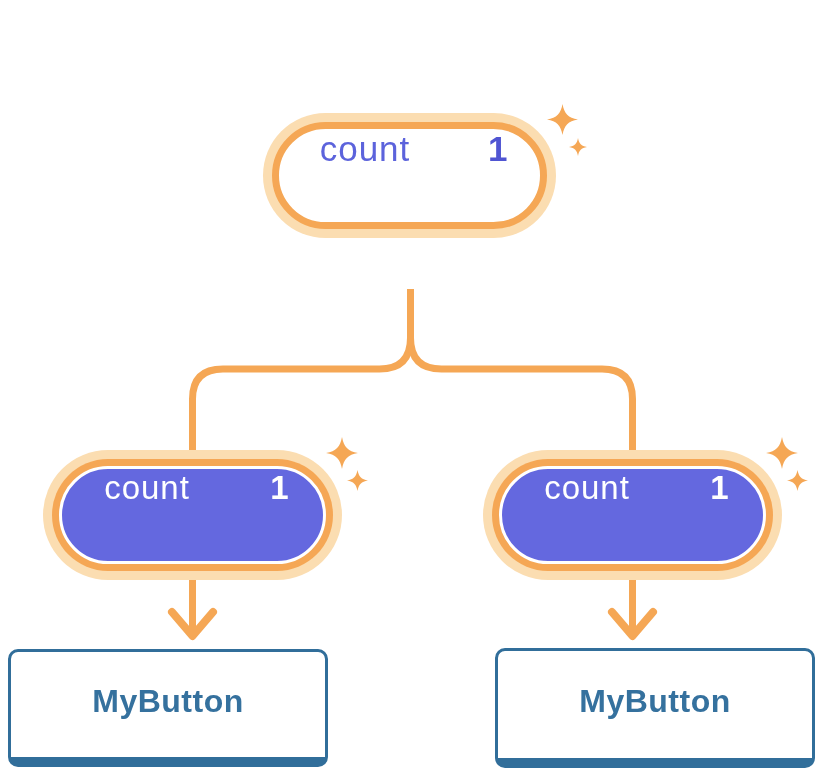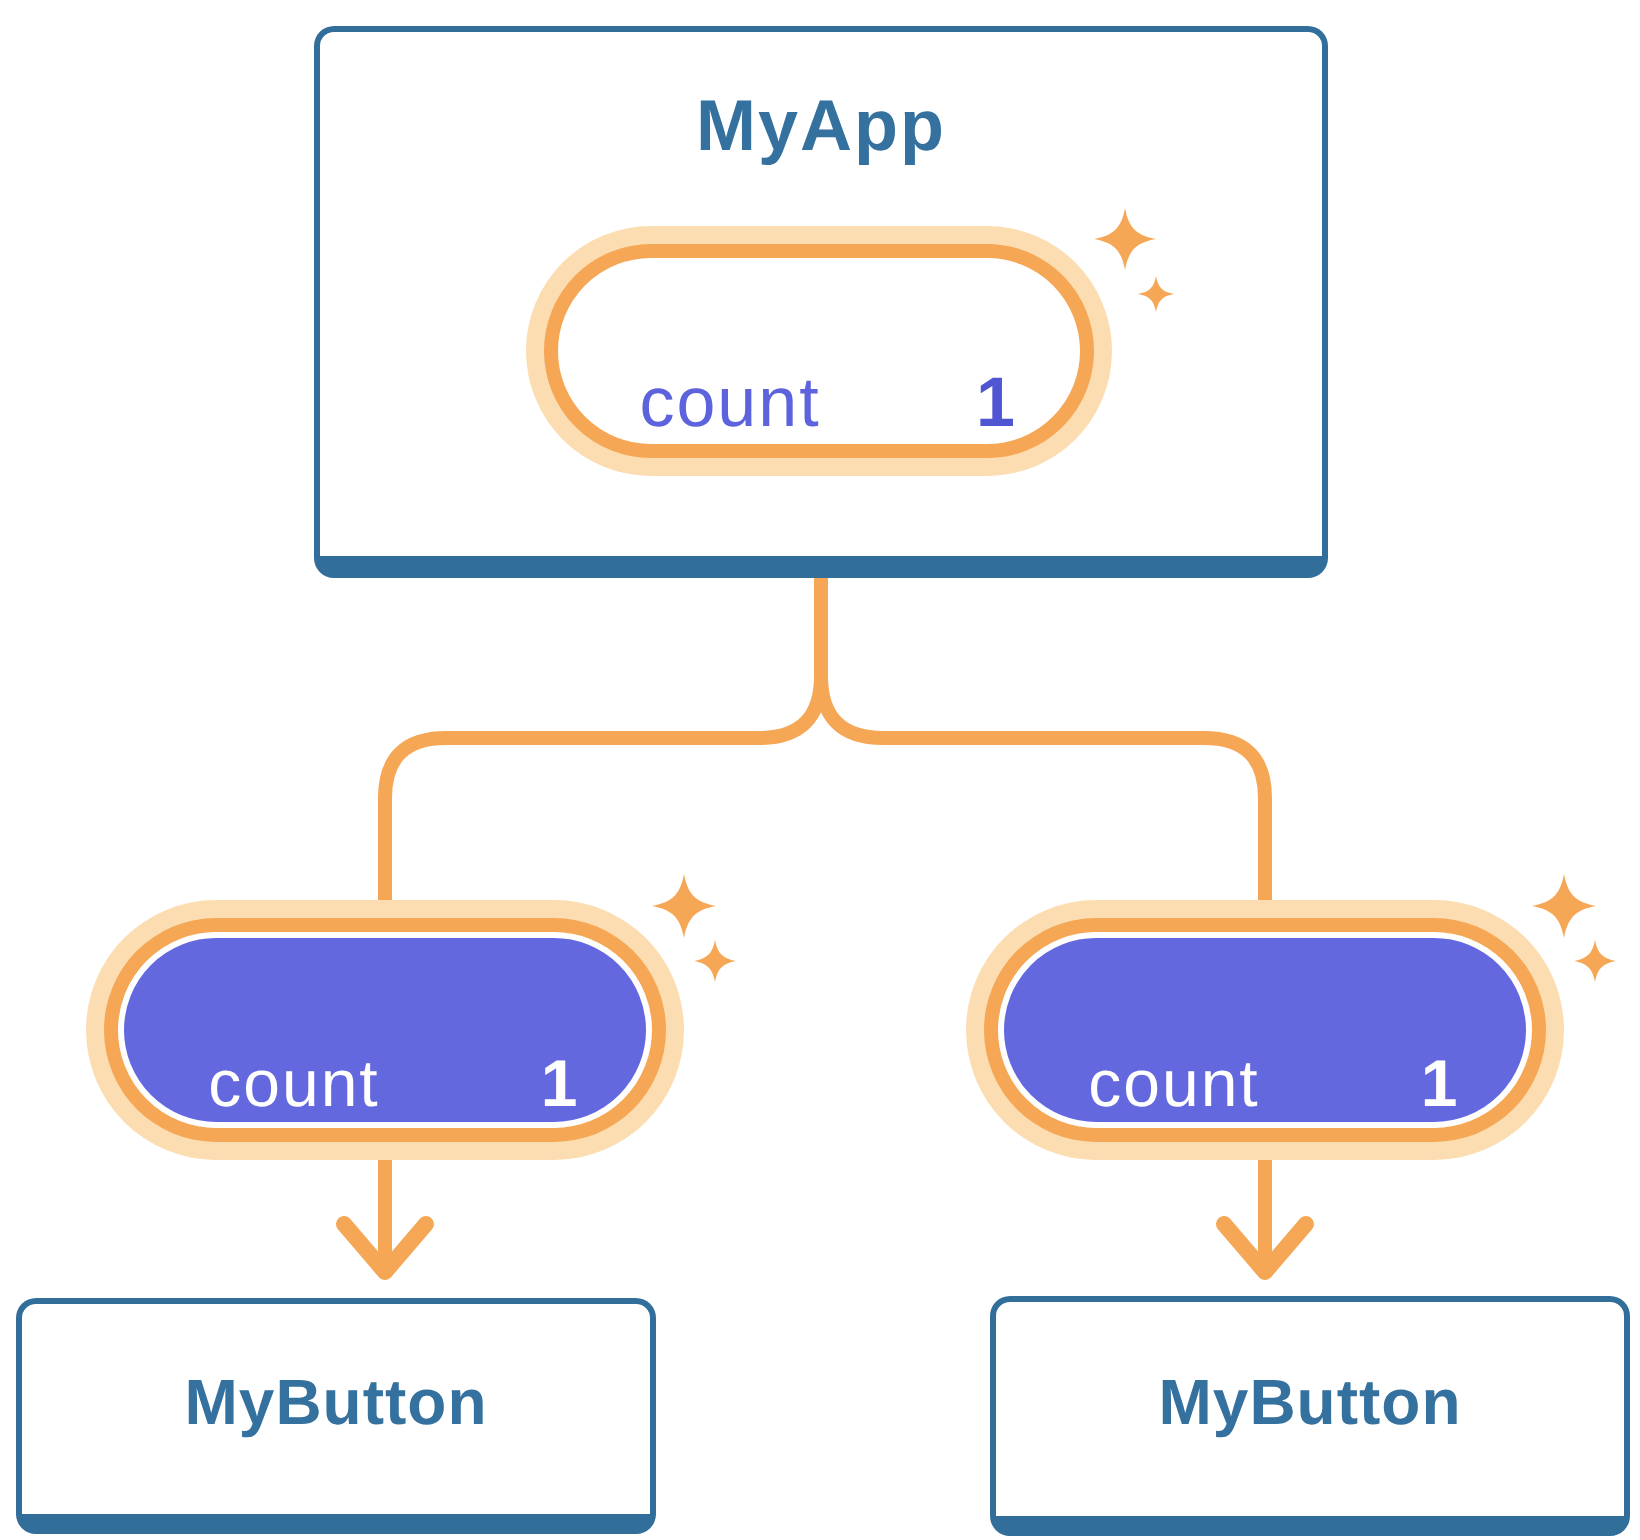--- a/index.html
+++ b/index.html
@@ -51,21 +51,21 @@
     font-size:32px;
     letter-spacing:0.5px;
     margin-top:-6px;
   }
   
   .pill{
     position:absolute;
     box-sizing:border-box;
     border-radius:999px;
     display:flex;
-    align-items:flex-end;
+    align-items:flex-start;
     z-index:3;
   }
   .pill-cell{display:flex;align-items:center;justify-content:center;}
   
   #pill-app{
     left:272px;top:122px;width:275px;height:107px;
     background:var(--white);
     border:7px solid var(--orange);
     box-shadow:0 0 0 9px var(--peach);
   }
@@ -93,23 +93,20 @@
 
 <div id="canvas">
 
   <svg id="connector-svg" viewBox="0 0 820 770" xmlns="http://www.w3.org/2000/svg">
     <path class="connector" d="M410.5 289 L410.5 338 Q410.5 369 379.5 369 L223 369 Q192.5 369 192.5 399 L192.5 630"></path>
     <path class="connector" d="M410.5 289 L410.5 338 Q410.5 369 441.5 369 L602 369 Q632.5 369 632.5 399 L632.5 630"></path>
     <path class="arrowhead" d="M172 612 L192.5 636 L213 612"></path>
     <path class="arrowhead" d="M612 612 L632.5 636 L653 612"></path>
   </svg>
 
-  <div class="card" id="app-card">
-    <div class="card-title">MyApp</div>
-  </div>
 
   <div class="pill" id="pill-app">
     <div class="pill-cell pill-name">count</div>
     <div class="pill-divider"></div>
     <div class="pill-cell pill-value">1</div>
   </div>
 
   <svg class="sparkle" style="left:547px;top:104px" width="31" height="31" viewBox="0 0 100 100">
     <path d="M50 0 C56 32 68 44 100 50 C68 56 56 68 50 100 C44 68 32 56 0 50 C32 44 44 32 50 0 Z"></path>
   </svg>

